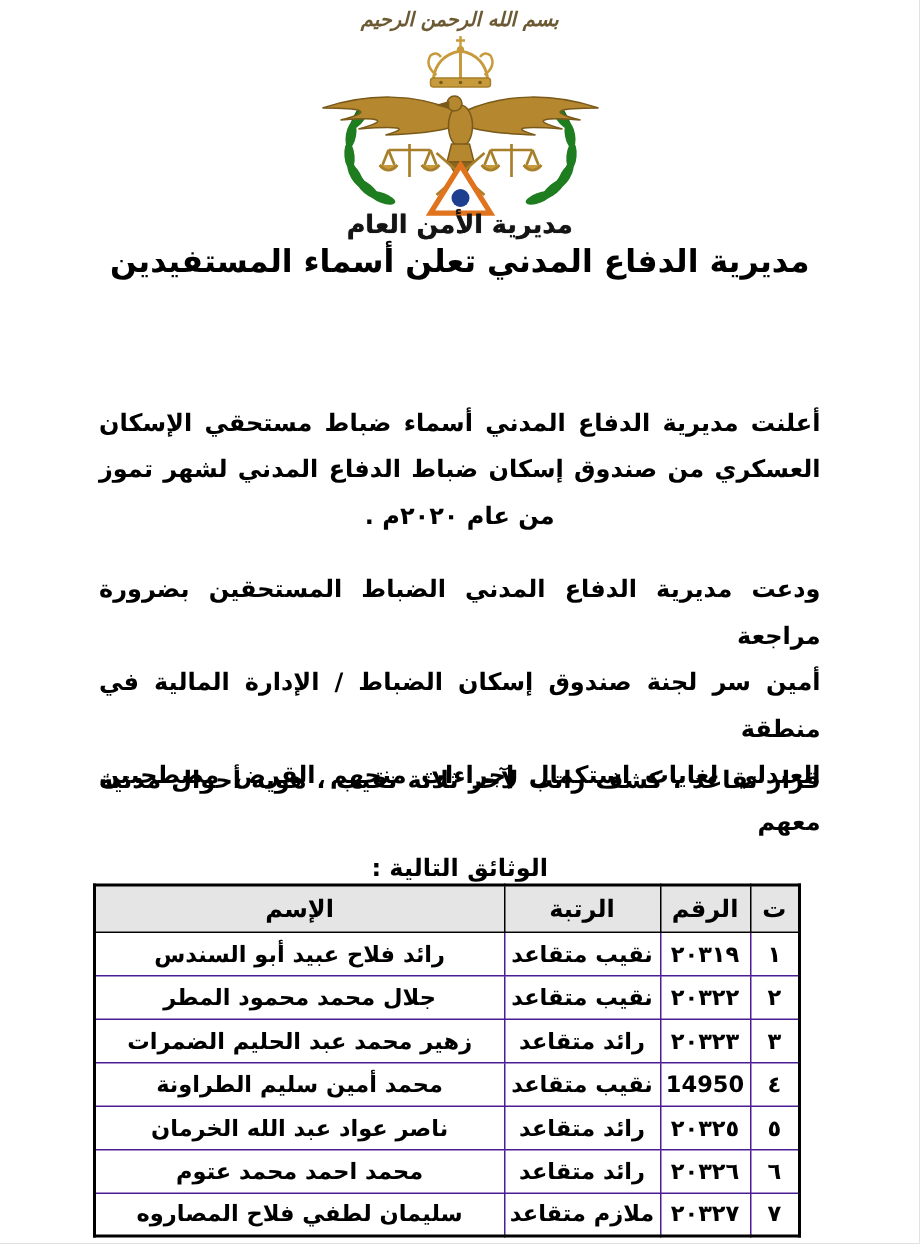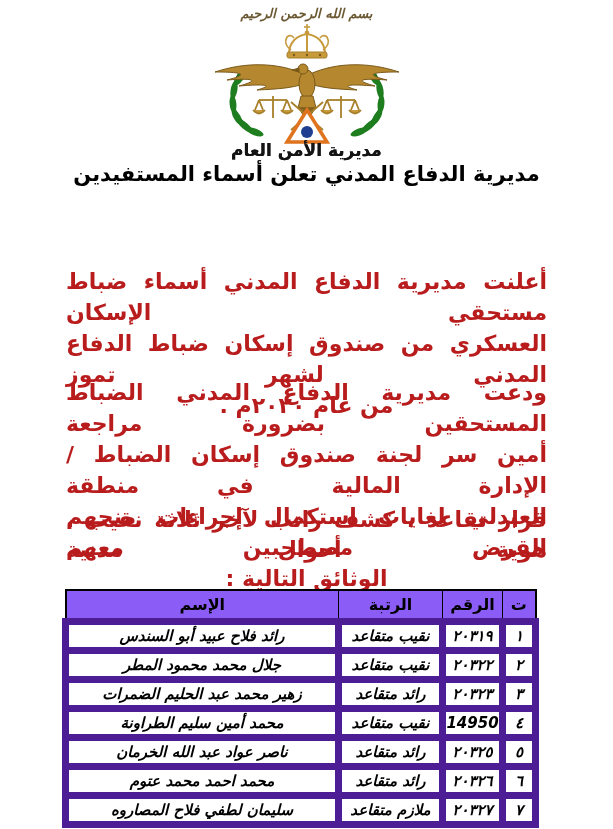--- a/index.html
+++ b/index.html
@@ -15,37 +15,37 @@
                font-style:italic; letter-spacing:0; height:16px; line-height:16px; }
   .emblem svg { display:block; margin:0 auto; }
   .psd-banner { direction:rtl; font-size:17px; font-weight:700; color:#141414;
                 margin-top:-4px; text-shadow:0 0 0.5px #141414; }
   
   .title-block { position:absolute; top:157px; left:30px; right:30px;
                  direction:rtl; text-align:center; font-weight:700;
                  font-size:21px; line-height:35px; color:#000; }
   
   .para { position:absolute; left:66px; right:66px; direction:rtl;
-          font-weight:700; font-size:22px; line-height:31px; color:#b91c1c; }
+          font-weight:700; font-size:16px; line-height:31px; color:#000000; }
   .p1 { top:266px; }
   .p2 { top:377px; }
   .docs { top:505px; line-height:30px; }
   .jl { text-align:justify; text-align-last:justify; text-justify:inter-word; }
   .rl { text-align:center; }
   
   .table-wrap { position:absolute; top:589px; left:62px; width:470px; }
   table.benef { width:100%; border-collapse:collapse; direction:rtl;
                 border:2px solid #000; table-layout:fixed; }
   table.benef th {
-    background:#8b5cf6; border:1px solid #000; height:31px;
+    background:#e5e5e5; border:1px solid #000; height:31px;
     font-size:16px; font-weight:700; text-align:center; vertical-align:middle;
   }
   table.benef td {
-    border:7px solid #4c1d95; height:29px; font-size:15px; font-weight:700;
-    text-align:center; vertical-align:middle; white-space:nowrap; overflow:hidden;font-style:italic;
+    border:1px solid #4c1d95; height:29px; font-size:15px; font-weight:700;
+    text-align:center; vertical-align:middle; white-space:nowrap; overflow:hidden;
   }
   col.c-seq { width:33px; } col.c-num { width:60px; }
   col.c-rank { width:104px; } col.c-name { width:273px; }
 </style>
 </head>
 <body>
 
 <div class="page">
 
   <div class="emblem">

